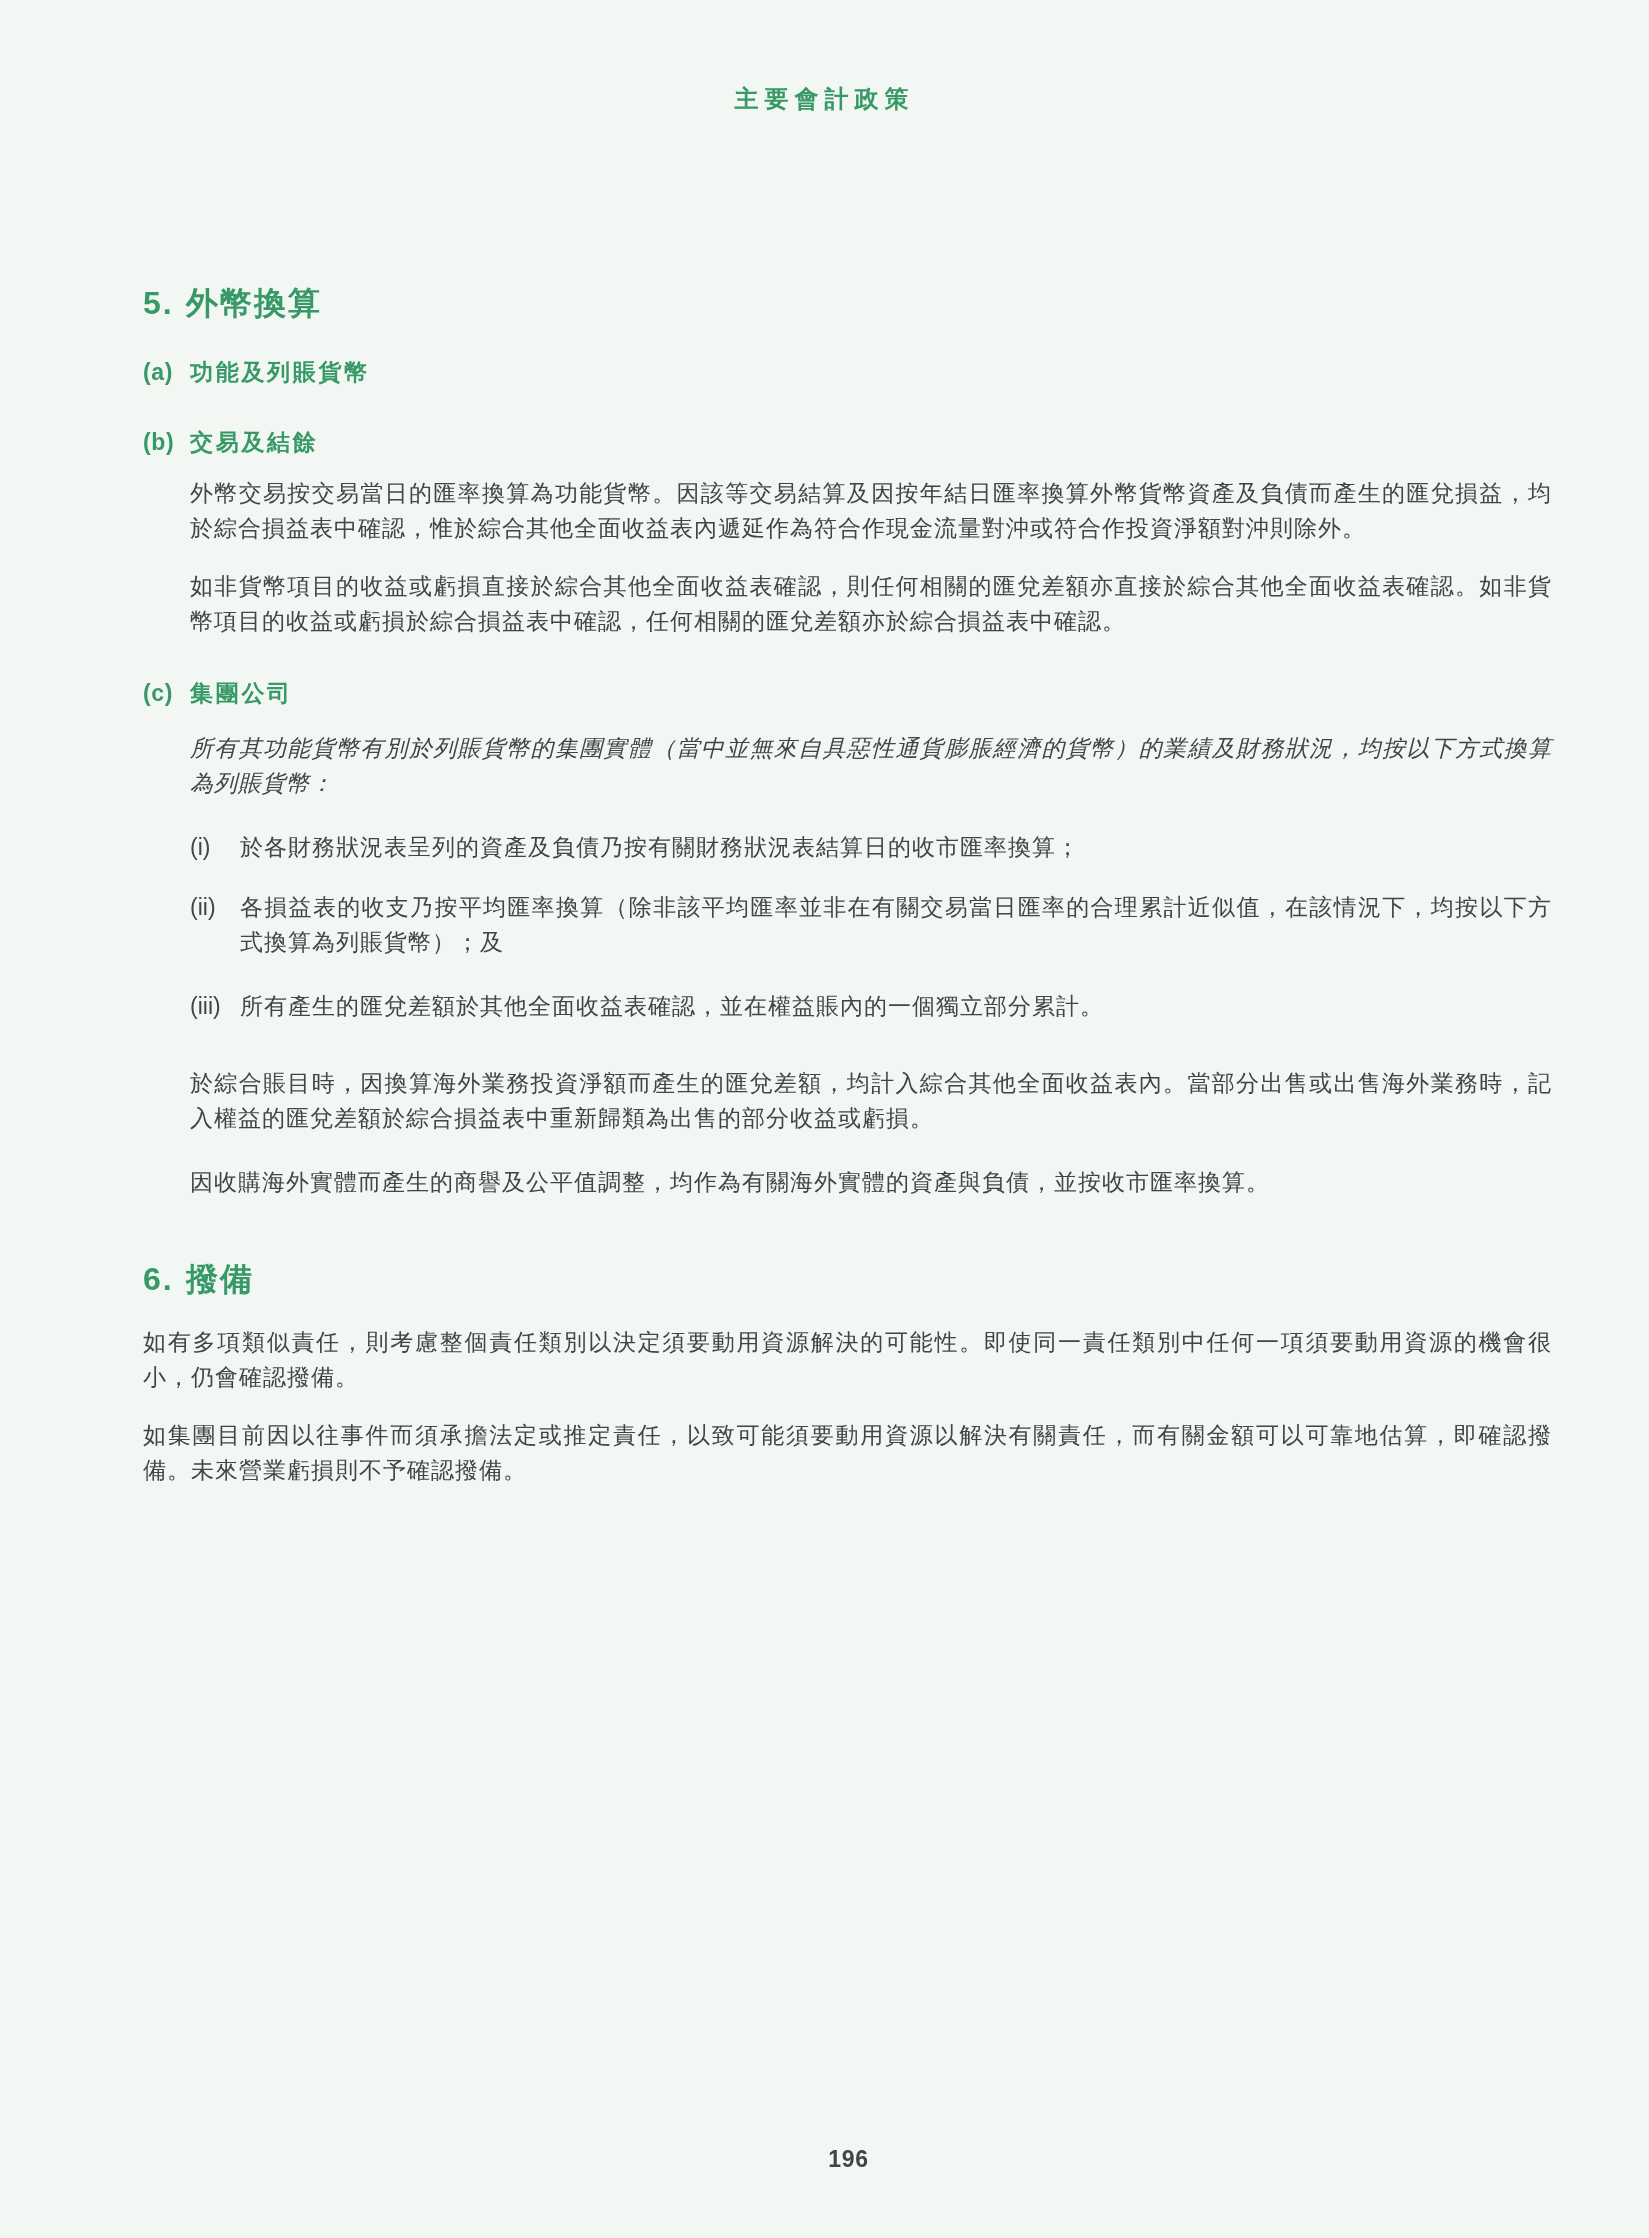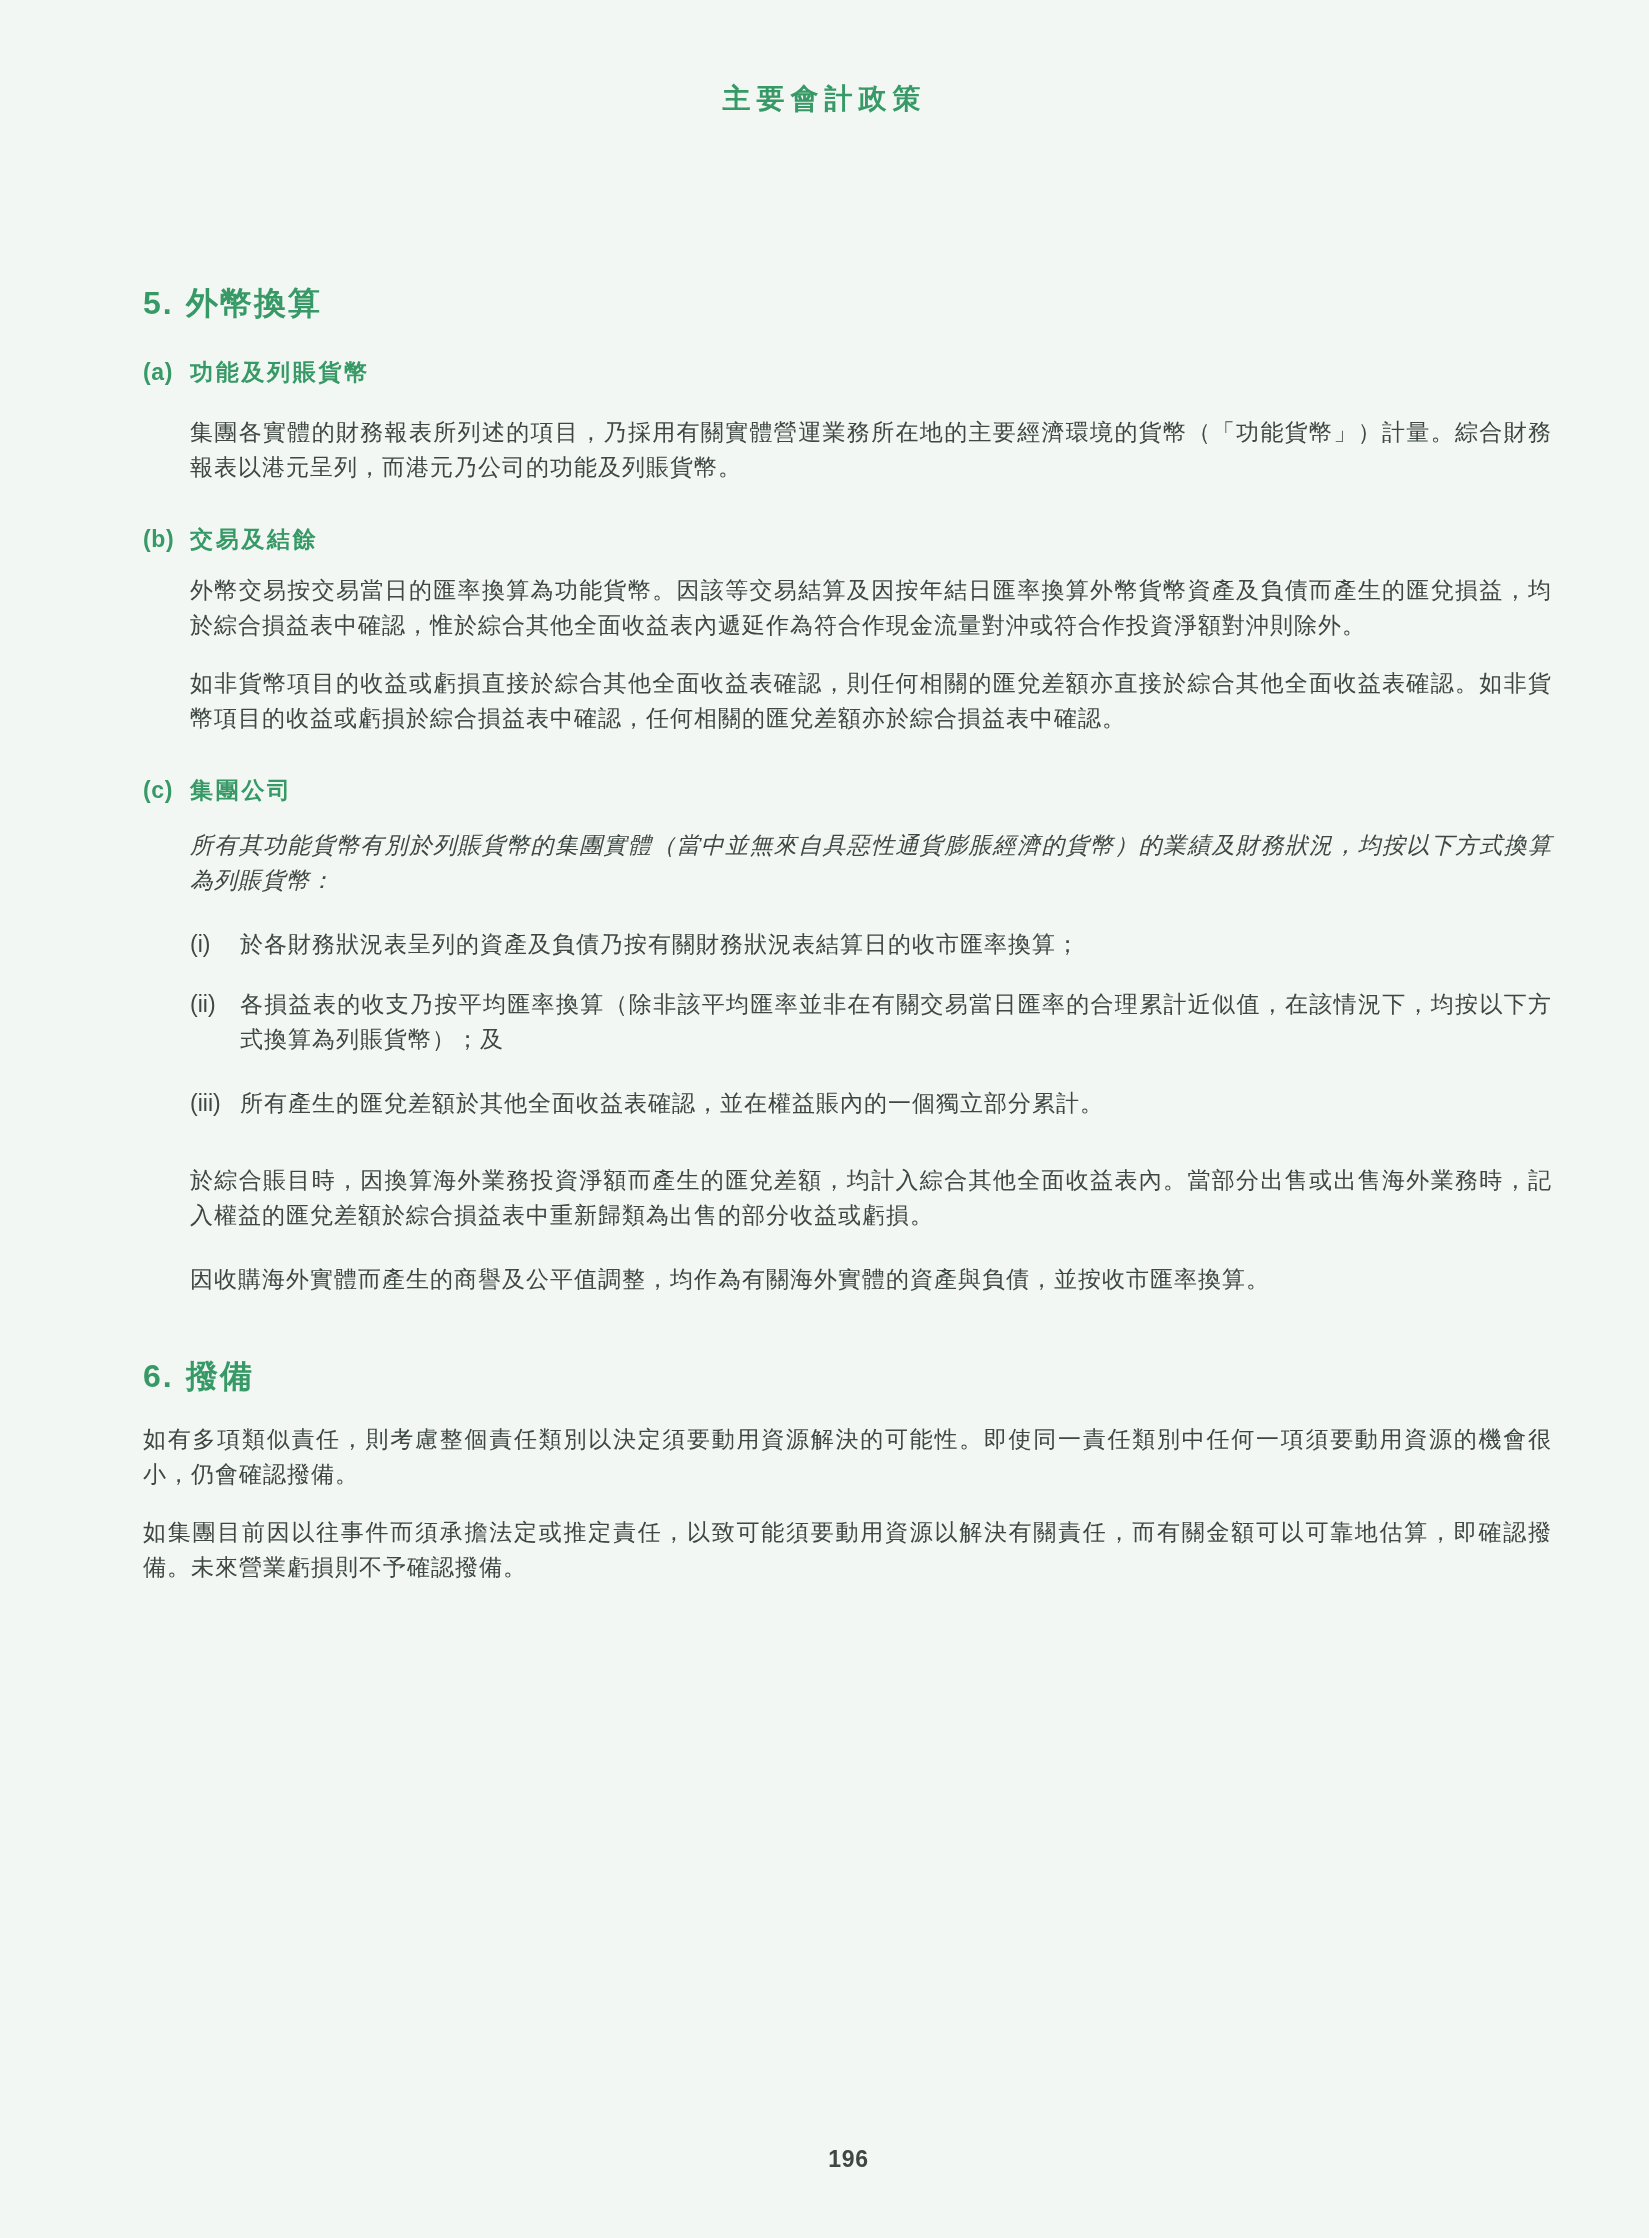--- a/index.html
+++ b/index.html
@@ -23,21 +23,21 @@
     overflow: hidden;
   }
 
   
   .doc-title {
     position: absolute;
     top: 84px;
     left: 0;
     right: 0;
     text-align: center;
-    font-size: 28px;
+    font-size: 24px;
     line-height: 29px;
     font-weight: 700;
     letter-spacing: 6px;
     color: var(--accent);
   }
 
   
   .content {
     position: absolute;
     top: 0;
@@ -148,21 +148,20 @@
 
     <div class="section-heading" id="sec5-heading">
       <span class="sec-num">5.</span>
       <span class="sec-title">外幣換算</span>
     </div>
 
     <div class="sub-heading" id="sub-a">
       <span class="sub-marker">(a)</span>
       <span class="sub-title">功能及列賬貨幣</span>
     </div>
-    <p class="para indented" id="para-a1">集團各實體的財務報表所列述的項目，乃採用有關實體營運業務所在地的主要經濟環境的貨幣（「功能貨幣」）計量。綜合財務報表以港元呈列，而港元乃公司的功能及列賬貨幣。</p>
 
     <div class="sub-heading" id="sub-b">
       <span class="sub-marker">(b)</span>
       <span class="sub-title">交易及結餘</span>
     </div>
     <p class="para indented" id="para-b1">外幣交易按交易當日的匯率換算為功能貨幣。因該等交易結算及因按年結日匯率換算外幣貨幣資產及負債而產生的匯兌損益，均於綜合損益表中確認，惟於綜合其他全面收益表內遞延作為符合作現金流量對沖或符合作投資淨額對沖則除外。</p>
     <p class="para indented" id="para-b2">如非貨幣項目的收益或虧損直接於綜合其他全面收益表確認，則任何相關的匯兌差額亦直接於綜合其他全面收益表確認。如非貨幣項目的收益或虧損於綜合損益表中確認，任何相關的匯兌差額亦於綜合損益表中確認。</p>
 
     <div class="sub-heading" id="sub-c">
       <span class="sub-marker">(c)</span>

